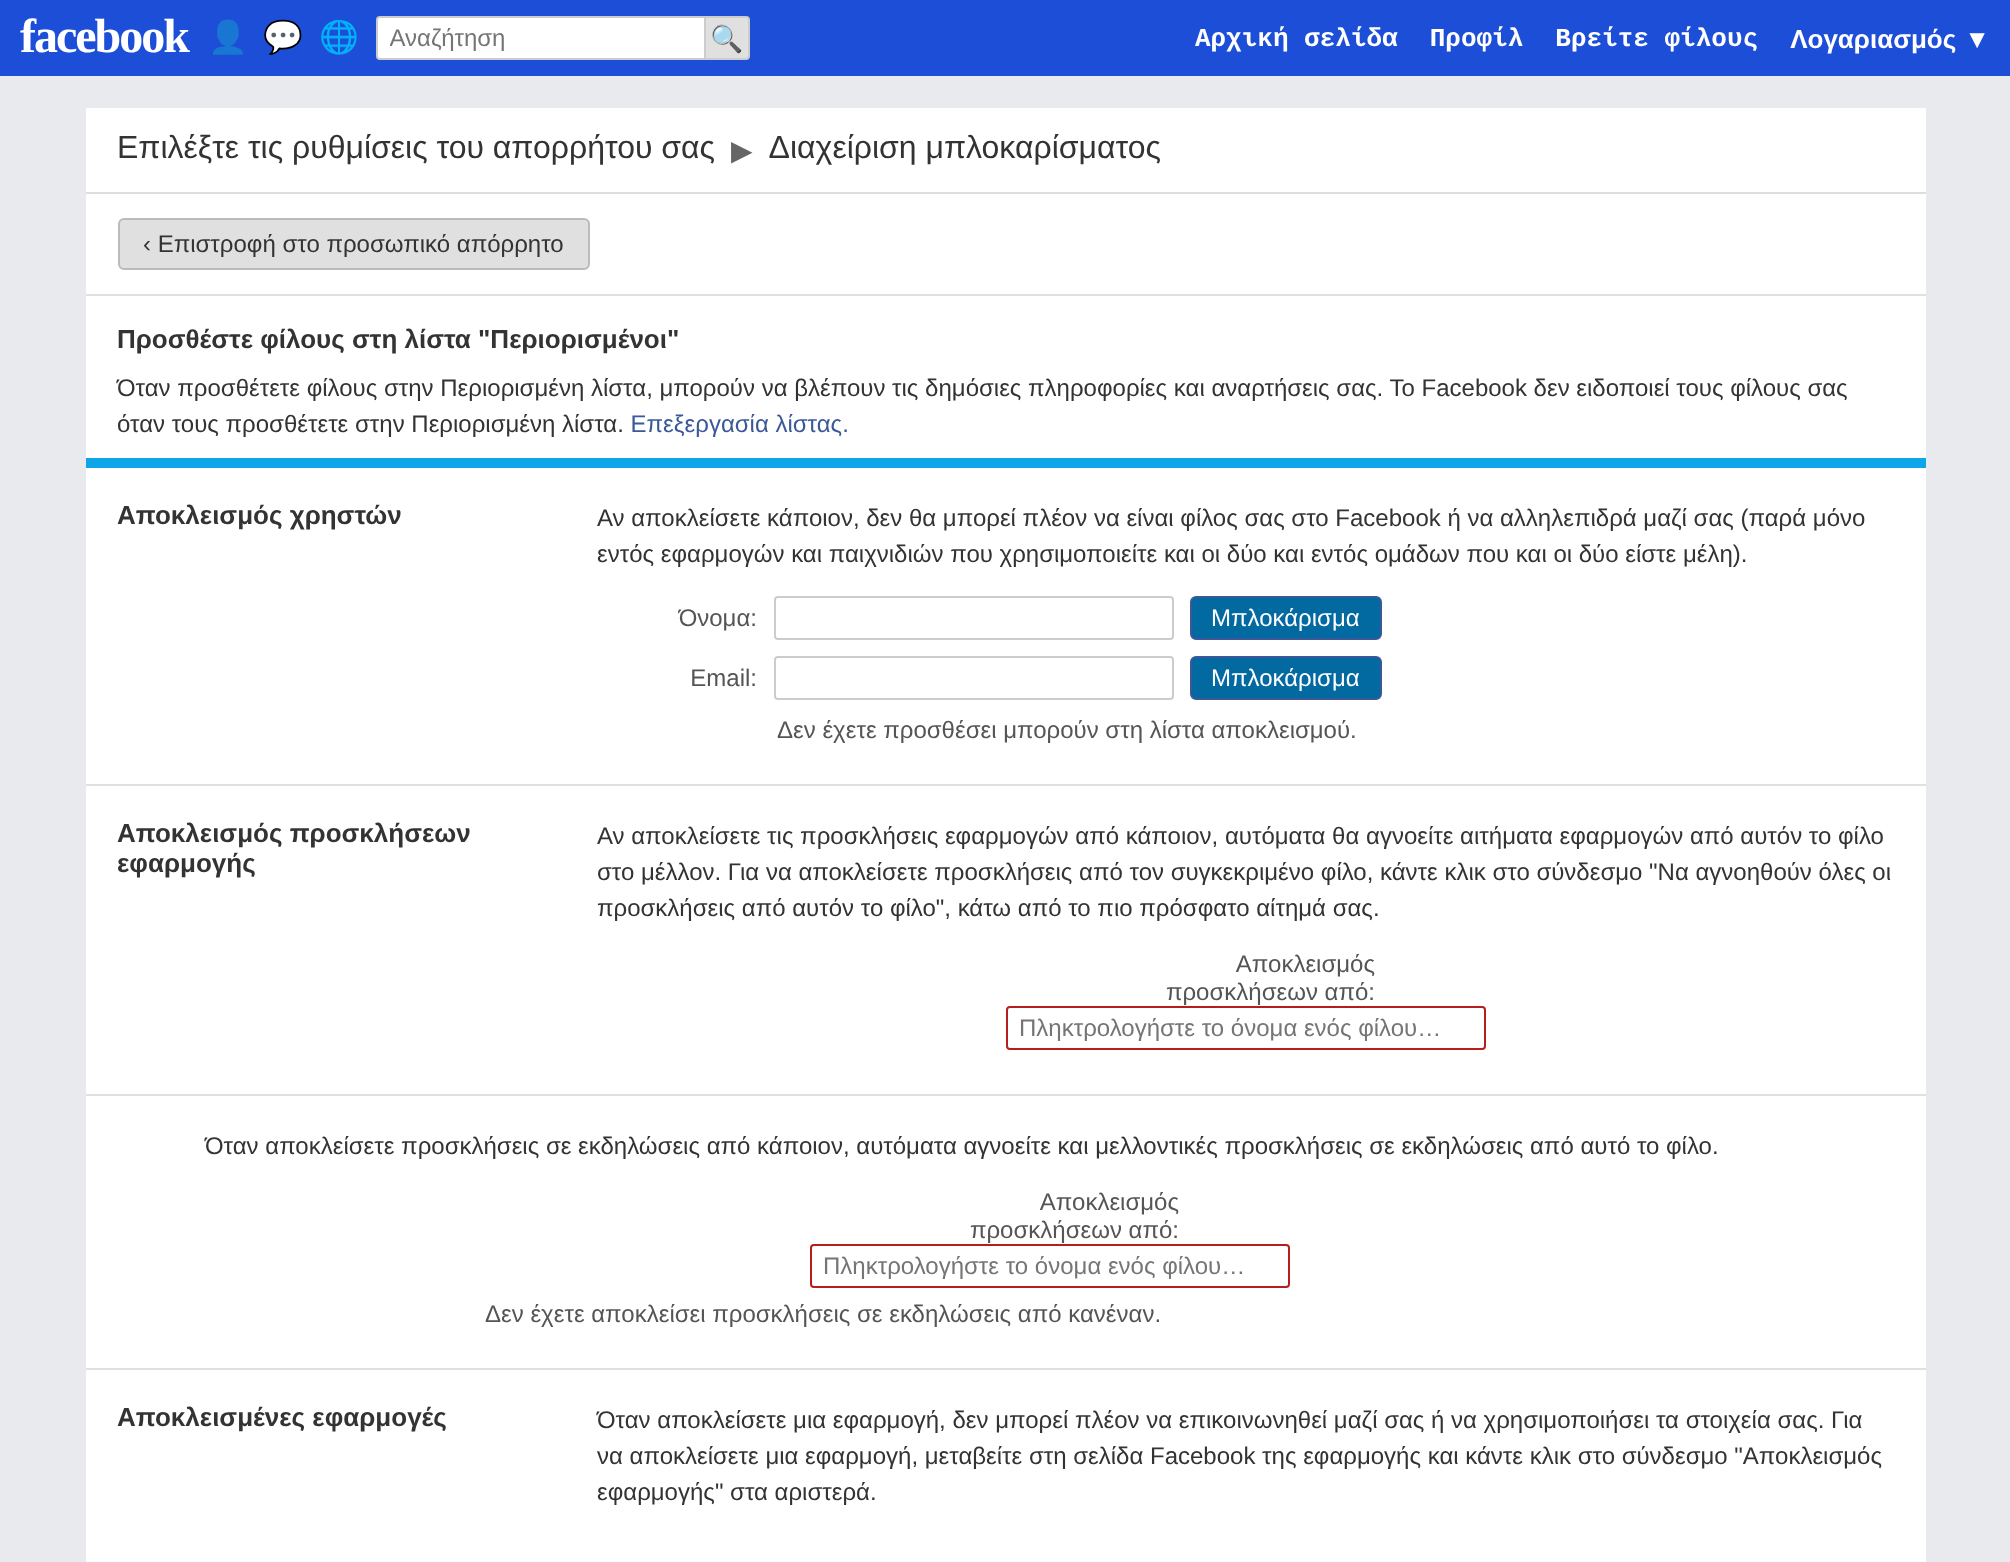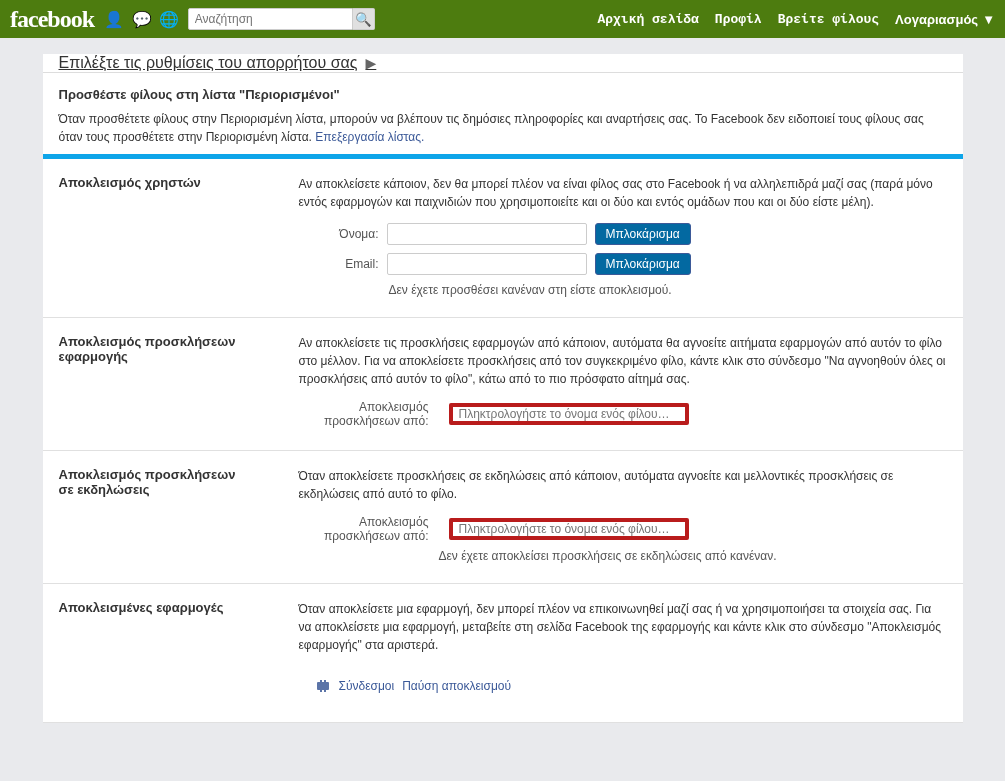--- a/index.html
+++ b/index.html
@@ -1,20 +1,20 @@
 <!DOCTYPE html>
 <html><head>
   <meta charset="utf-8">
   <style>
     * { margin: 0; padding: 0; box-sizing: border-box; }
     body { font-family: Arial, Helvetica, sans-serif; font-size: 13px; background: #e9eaed; color: #333; }
 
     
     #topbar {
-      background: #4d7c0f;
+      background: #1d4ed8;
       height: 38px;
       display: flex;
       align-items: center;
       padding: 0 10px;
       position: relative;
     }
     #logo {
       font-family: Georgia, serif;
       font-size: 24px;
       font-weight: bold;
@@ -84,28 +84,27 @@
     
     #main-content {
       max-width: 920px;
       margin: 16px auto;
       background: #fff;
       padding: 0;
     }
 
     
     .breadcrumb-bar {
-      padding: 0 16px;
+      padding: 12px 16px;
       font-size: 16px;
       color: #333;
       display: flex;
       align-items: center;
       gap: 8px;
       border-bottom: 1px solid #ddd;
-      text-decoration: underline;
     }
     .breadcrumb-item {
       color: #333;
     }
     .breadcrumb-arrow {
       color: #666;
       font-size: 14px;
     }
     .breadcrumb-current {
       color: #333;
@@ -213,32 +212,33 @@
       color: #555;
       margin-left: 90px;
       margin-top: 4px;
       margin-bottom: 4px;
     }
 
     
     .autocomplete-input {
       width: 240px;
       height: 22px;
-      border: 4px solid #b91c1c;
+      border: 1px solid #b91c1c;
       padding: 0 6px;
       font-size: 12px;
       border-radius: 2px;
       color: #999;
     }
 
     .inline-form-row {
       display: flex;
       align-items: center;
-      gap: 20px;
+      gap: 0;
       margin-bottom: 6px;
+      flex-direction: column;
     }
     .inline-label {
       text-align: right;
       width: 130px;
       font-size: 12px;
       color: #555;
       flex-shrink: 0;
     }
 
     
@@ -280,22 +280,26 @@
       <span>▼</span>
     </div>
   </div>
 </div>
 
 <div id="main-content">
 
   <div class="breadcrumb-bar">
     <span class="breadcrumb-item">Επιλέξτε τις ρυθμίσεις του απορρήτου σας</span>
     <span class="breadcrumb-arrow">▶</span>
-  </div>
-
+    <span class="breadcrumb-current">Διαχείριση μπλοκαρίσματος</span>
+  </div>
+
+  <div class="back-section">
+    <a href="#" class="back-btn">‹ Επιστροφή στο προσωπικό απόρρητο</a>
+  </div>
 
   <div class="restricted-section">
     <div class="restricted-title">Προσθέστε φίλους στη λίστα "Περιορισμένοι"</div>
     <div class="restricted-desc">
       <span>Όταν προσθέτετε φίλους στην Περιορισμένη λίστα, μπορούν να βλέπουν τις δημόσιες πληροφορίες και αναρτήσεις σας. Το Facebook δεν ειδοποιεί τους φίλους σας όταν τους προσθέτετε στην Περιορισμένη λίστα.</span>
       <a href="#" class="edit-link">Επεξεργασία λίστας.</a>
     </div>
   </div>
 
   <div class="block-section">
@@ -307,41 +311,38 @@
       <div class="form-row">
         <label class="form-label">Όνομα:</label>
         <input type="text" class="form-input" style="">
         <button class="block-btn">Μπλοκάρισμα</button>
       </div>
       <div class="form-row">
         <label class="form-label">Email:</label>
         <input type="text" class="form-input" style="">
         <button class="block-btn">Μπλοκάρισμα</button>
       </div>
-      <div class="no-items-text">Δεν έχετε προσθέσει κανέναν στη είστε αποκλεισμού.</div>
+      <div class="no-items-text">Δεν έχετε προσθέσει μπορούν στη λίστα αποκλεισμού.</div>
     </div>
   </div>
 
   <div class="block-section">
     <div class="block-left">
       <div class="block-left-title">Αποκλεισμός προσκλήσεων εφαρμογής</div>
     </div>
     <div class="block-right">
       <div class="block-desc">Αν αποκλείσετε τις προσκλήσεις εφαρμογών από κάποιον, αυτόματα θα αγνοείτε αιτήματα εφαρμογών από αυτόν το φίλο στο μέλλον. Για να αποκλείσετε προσκλήσεις από τον συγκεκριμένο φίλο, κάντε κλικ στο σύνδεσμο "Να αγνοηθούν όλες οι προσκλήσεις από αυτόν το φίλο", κάτω από το πιο πρόσφατο αίτημά σας.</div>
       <div class="inline-form-row">
         <label class="inline-label">Αποκλεισμός προσκλήσεων από:</label>
         <input type="text" class="autocomplete-input" placeholder="Πληκτρολογήστε το όνομα ενός φίλου…" style="">
       </div>
     </div>
   </div>
 
   <div class="block-section">
-    <div class="block-left">
-      <div class="block-left-title">Αποκλεισμός προσκλήσεων σε εκδηλώσεις</div>
-    </div>
     <div class="block-right">
       <div class="block-desc">Όταν αποκλείσετε προσκλήσεις σε εκδηλώσεις από κάποιον, αυτόματα αγνοείτε και μελλοντικές προσκλήσεις σε εκδηλώσεις από αυτό το φίλο.</div>
       <div class="inline-form-row">
         <label class="inline-label">Αποκλεισμός προσκλήσεων από:</label>
         <input type="text" class="autocomplete-input" placeholder="Πληκτρολογήστε το όνομα ενός φίλου…" style="">
       </div>
       <div class="no-items-text" style="margin-left: 140px;">Δεν έχετε αποκλείσει προσκλήσεις σε εκδηλώσεις από κανέναν.</div>
     </div>
   </div>
 

